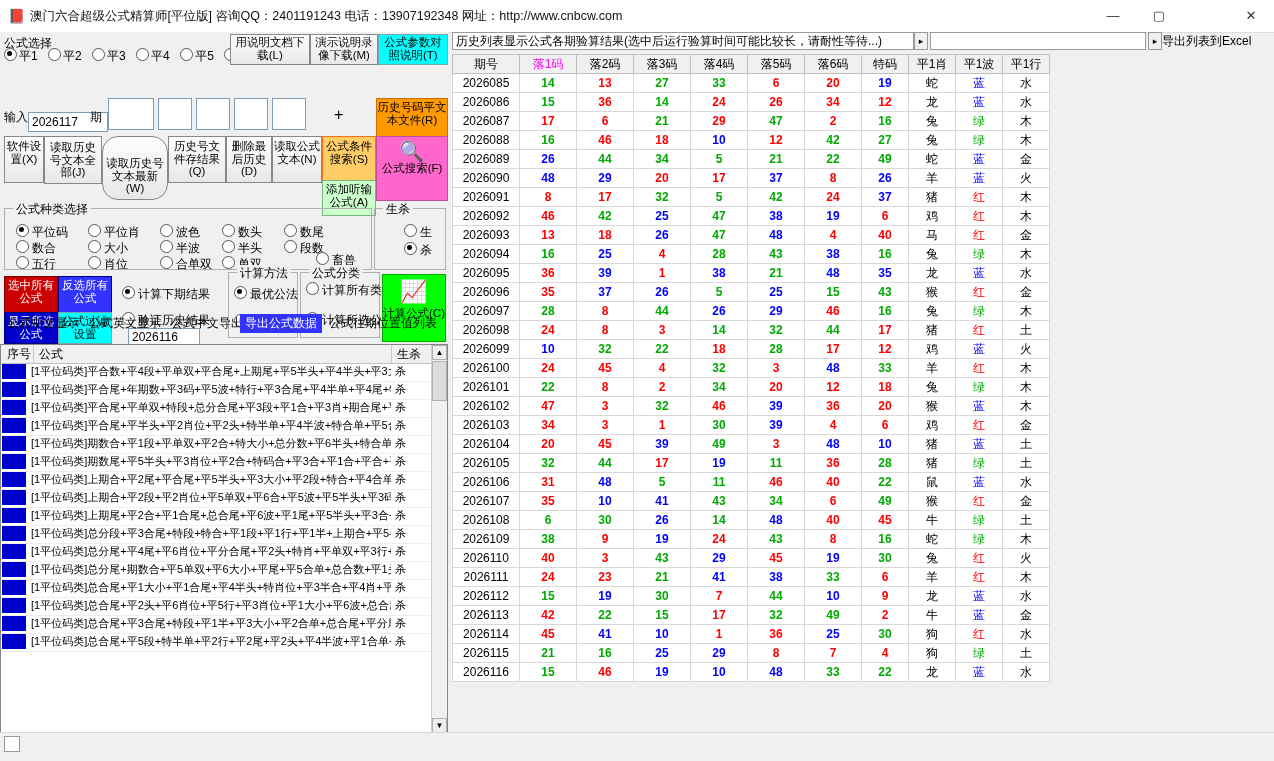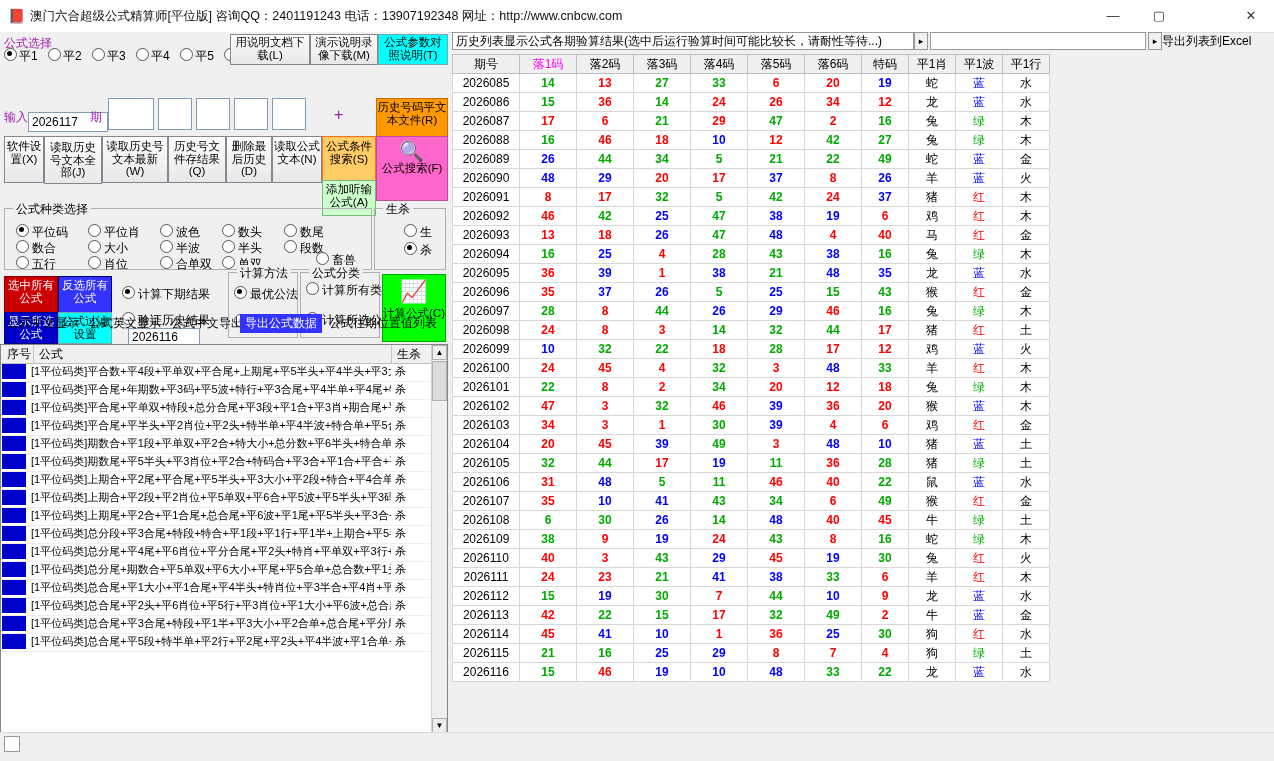--- a/index.html
+++ b/index.html
@@ -29,21 +29,21 @@
   .orange{background:#ff9900;border:1px solid #c76f00;}
   .orange2{background:#ffcc66;border:1px solid #f97316;}
   .ltgreen{background:#ccffcc;border:1px solid #7ab77a;}
   .lime{background:#00ff00;border:1px solid #0a0;}
   .magenta{background:#ff66cc;border:1px solid #c04f9b;}
   .blueb{background:#0000cc;color:#fff;border:1px solid #000080;}
   .redb{background:#cc0000;color:#fff;border:1px solid #800000;}
   .bluea{background:#3333ff;color:#fff;border:1px solid #000080;}
 
   .ipt{position:absolute;border:1px solid #7f9db9;background:#fff;font-size:12px;padding:1px 3px;box-sizing:border-box;}
-  .lbl{position:absolute;font-size:12px;color:#a21caf;}
+  .lbl{position:absolute;font-size:12px;color:#000000;}
 
   .group{position:absolute;border:1px solid #b0b0b0;background:transparent;}
   .group>.cap{position:absolute;top:-8px;left:8px;background:#f0f0f0;padding:0 3px;font-size:12px;color:#000;}
 
   .chk{position:absolute;font-size:12px;color:#000;white-space:nowrap;}
   .chk i{display:inline-block;width:11px;height:11px;border:1px solid #555;border-radius:50%;background:#fff;vertical-align:-1px;margin-right:3px;position:relative;}
   .chk.on i:after{content:"";position:absolute;left:2px;top:2px;width:5px;height:5px;border-radius:50%;background:#000;}
 
   
   .tabrow{position:absolute;left:0;top:282px;width:448px;height:20px;}
@@ -133,21 +133,21 @@
     <input class="ipt" style="left: 108px; top: 66px; width: 46px; height: 32px;">
     <input class="ipt" style="left: 158px; top: 66px; width: 34px; height: 32px;">
     <input class="ipt" style="left: 196px; top: 66px; width: 34px; height: 32px;">
     <input class="ipt" style="left: 234px; top: 66px; width: 34px; height: 32px;">
     <input class="ipt" style="left: 272px; top: 66px; width: 34px; height: 32px;">
     <div class="lbl" style="left:334px;top:74px;font-size:16px;">+</div>
     <div class="btn small orange" style="left:376px;top:66px;width:70px;height:38px;padding-top:2px;">历史号码平文本文件(R)</div>
 
     <div class="btn small" style="left:4px;top:104px;width:38px;height:42px;padding-top:3px;">软件设置(X)</div>
     <div class="btn small" style="left:44px;top:104px;width:56px;height:42px;padding-top:4px;">读取历史号文本全部(J)</div>
-    <div class="btn small" style="left:102px;top:104px;width:64px;height:42px;padding-top:3px;">读取历史号文本最新(W)</div>
+    <div class="btn small" style="left:102px;top:104px;width:64px;height:42px;padding-top:20px;border-radius:16px;">读取历史号文本最新(W)</div>
     <div class="btn small" style="left:168px;top:104px;width:56px;height:42px;padding-top:3px;">历史号文件存结果(Q)</div>
     <div class="btn small" style="left:226px;top:104px;width:44px;height:42px;padding-top:3px;">删除最后历史(D)</div>
     <div class="btn small" style="left:272px;top:104px;width:48px;height:42px;padding-top:3px;">读取公式文本(N)</div>
     <div class="btn small orange2" style="left:322px;top:104px;width:52px;height:42px;padding-top:3px;">公式条件搜索(S)</div>
     <div class="btn small magenta" style="left:376px;top:104px;width:70px;height:60px;padding-top:3px;">
       <div style="font-size:20px;">🔍</div>
       <div>公式搜索(F)</div>
     </div>
     <div class="btn small ltgreen" style="left:322px;top:148px;width:52px;height:32px;padding-top:2px;">添加听输公式(A)</div>
 

